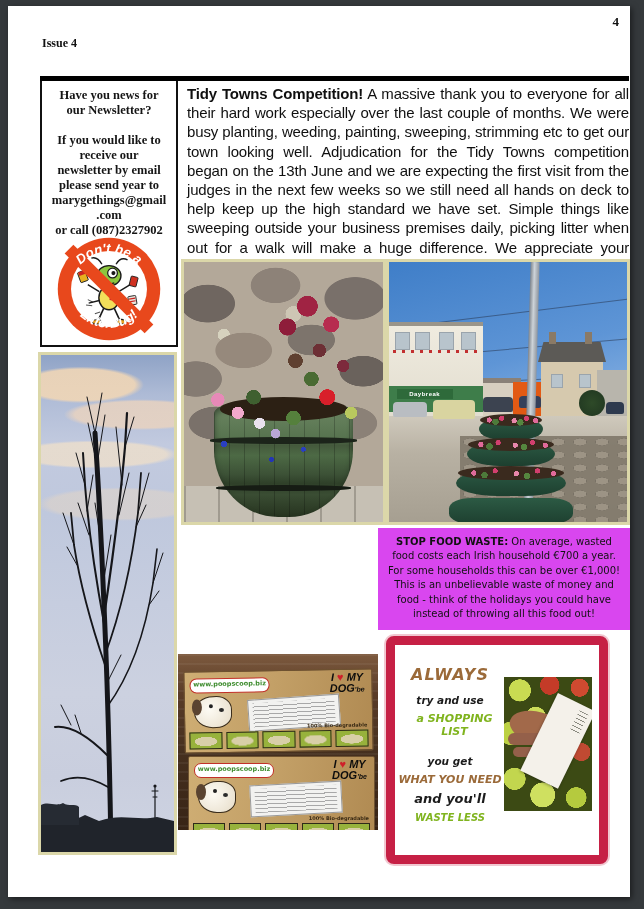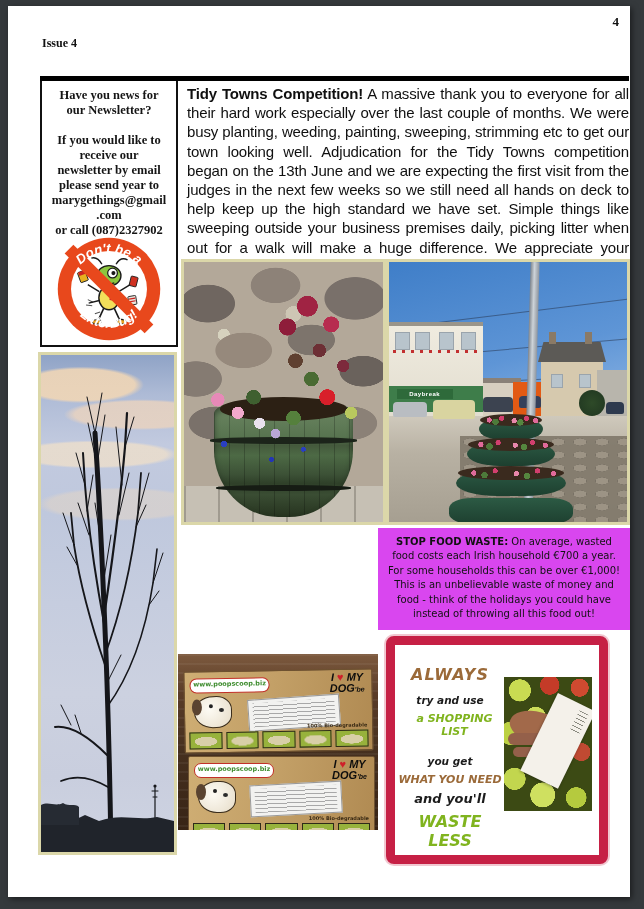--- a/index.html
+++ b/index.html
@@ -178,21 +178,21 @@
   .al-line{display:block;}
   .al-brown{color:#9b6a39;}
   .al-green{color:#80b41f;}
   .al-black{color:#1c1c1c;}
   .al-0{font-size:16px;margin-top:20px;letter-spacing:1px;}
   .al-1{font-size:10.5px;margin-top:10px;}
   .al-2{font-size:11px;margin-top:6px;margin-left:9px;}
   .al-3{font-size:10.5px;margin-top:17px;}
   .al-4{font-size:11px;margin-top:6px;}
   .al-5{font-size:13px;margin-top:5px;}
-  .al-6{font-size:16px;margin-top:6px;}
+  .al-6{font-size:10px;margin-top:6px;}
   .apples{position:absolute;left:109px;top:32px;width:88px;height:134px;overflow:hidden;
      background:
       radial-gradient(circle 16px at 18% 10%, #c9db52 0 68%, transparent 70%),
       radial-gradient(circle 14px at 52% 6%,  #c43b28 0 68%, transparent 70%),
       radial-gradient(circle 13px at 86% 8%,  #d04a30 0 68%, transparent 70%),
       radial-gradient(circle 17px at 8% 42%,  #bcd143 0 68%, transparent 70%),
       radial-gradient(circle 15px at 36% 30%, #cede5a 0 68%, transparent 70%),
       radial-gradient(circle 16px at 12% 76%, #c2d64e 0 68%, transparent 70%),
       radial-gradient(circle 18px at 44% 88%, #cfe060 0 68%, transparent 70%),
       radial-gradient(circle 15px at 82% 90%, #b5ca3e 0 68%, transparent 70%),

